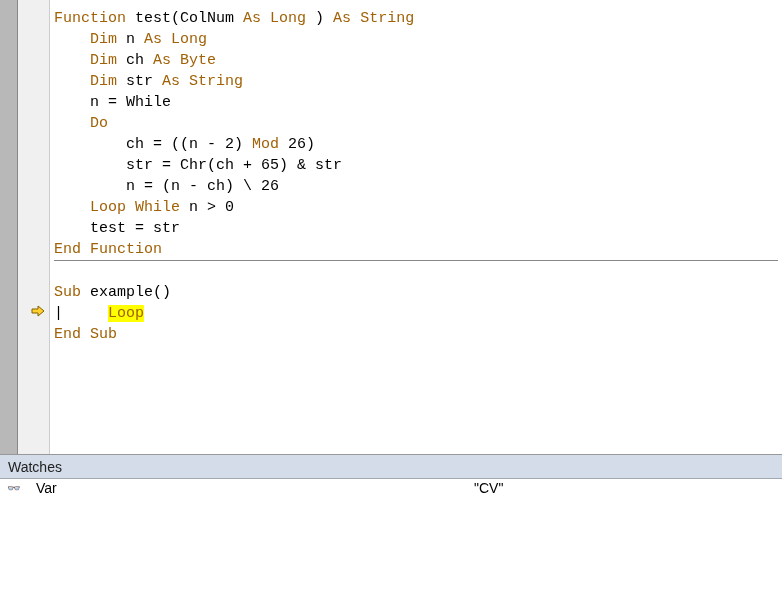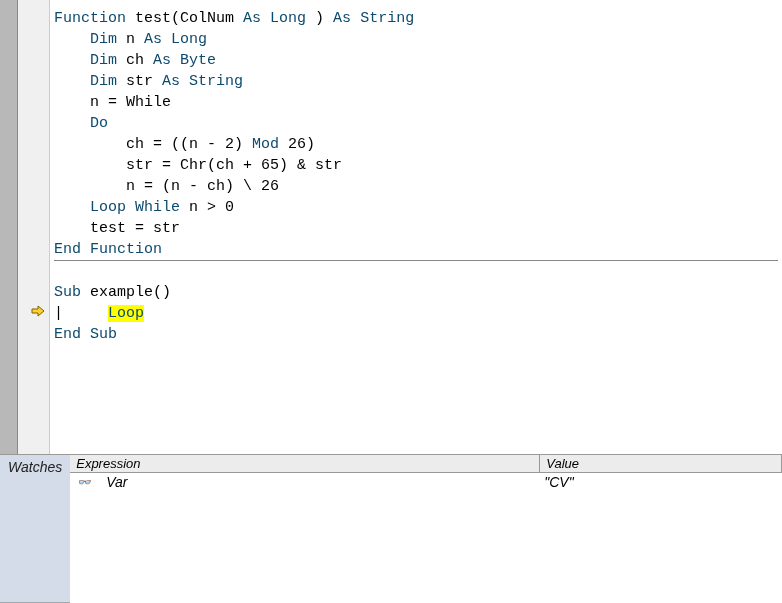--- a/index.html
+++ b/index.html
@@ -35,42 +35,41 @@
     background: #fff;
     padding: 8px 4px 4px 4px;
     line-height: 21px;
     position: relative;
   }
   .code-line {
     white-space: pre;
     color: #000;
     font-family: Consolas, 'Courier New', monospace;
   }
-  .kw { color: #0c4a6e; }
+  .kw { color: #a16207; }
   .hl-stop {
     background: #ffff00;
   }
   .divider-line {
     border-top: 1px solid #888;
     margin: 0;
   }
   .arrow {
     position: absolute;
     left: -24px;
     top: 0;
     color: #e0b000;
     font-size: 14px;
   }
   .arrow svg { display:block; }
   .watches-panel {
     flex: 1;
     display: flex;
-    flex-direction: row;
+    flex-direction: column;
     background: #fff;
-    font-style: italic;
   }
   .watches-header {
     background: #d3dce8;
     padding: 4px 8px 3px 8px;
     font-family: 'Segoe UI', Tahoma, sans-serif;
     font-size: 14px;
     color: #222;
     border-bottom: 1px solid #a0a8b0;
   }
   .watches-grid {
@@ -174,24 +173,20 @@
       </div>
       <div class="line-wrap">
         <div class="code-line"><span class="kw">End</span><span> </span><span class="kw">Sub</span></div>
       </div>
     </div>
 </div>
 
 <div class="watches-panel">
   <div class="watches-header">Watches</div>
   <div class="watches-grid">
-    <div class="watches-cols">
-      <div class="watches-col col-expr">Expression</div>
-      <div class="watches-col col-value">Value</div>
-    </div>
     <div id="watches-rows">
         <div class="watches-row">
           <div class="watch-icon-cell">👓</div>
           <div class="watch-expr-cell">Var</div>
           <div class="watch-value-cell">"CV"</div>
         </div>
       </div>
   </div>
 </div>
 

